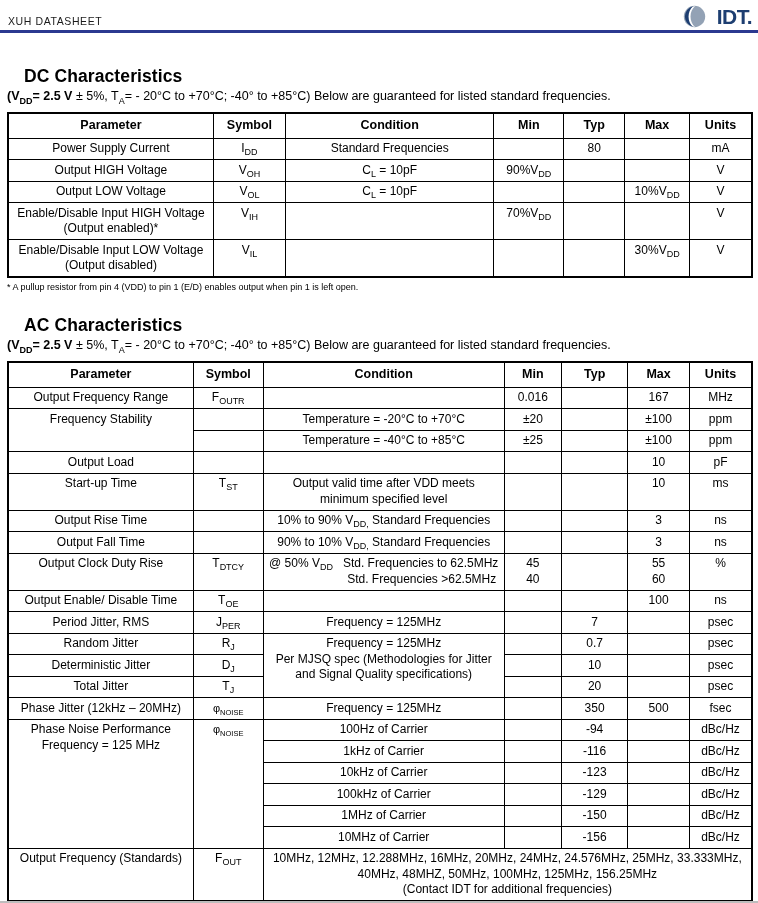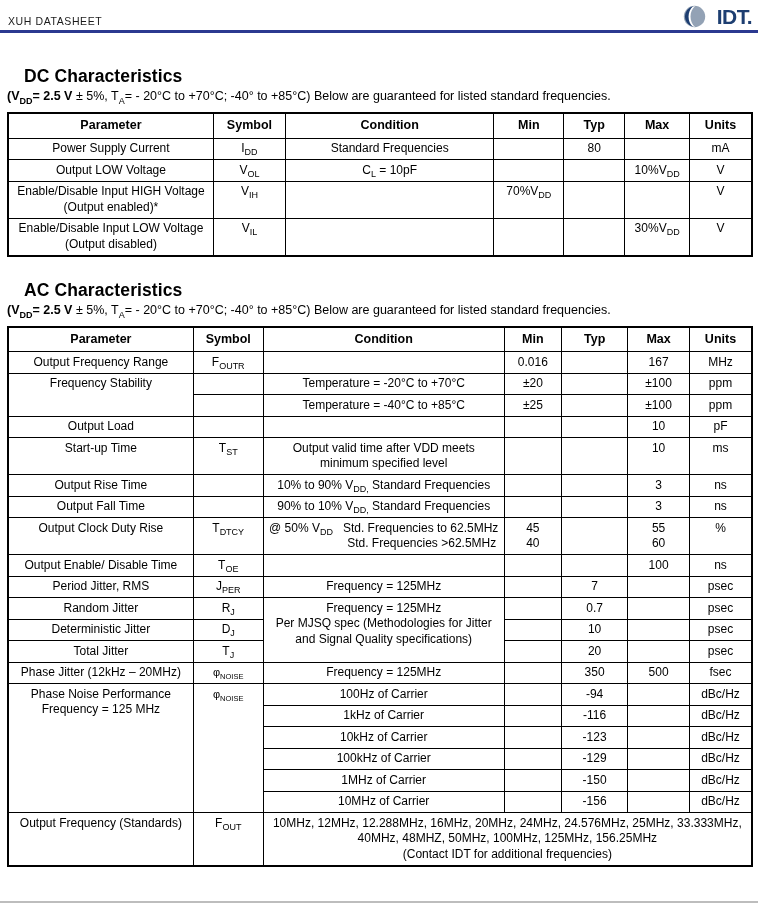--- a/index.html
+++ b/index.html
@@ -80,20 +80,29 @@
         <tr>
           <td class="l">Power Supply Current</td>
           <td><span>I</span><sub>DD</sub></td>
           <td class="l c2">Standard Frequencies</td>
           <td></td>
           <td>80</td>
           <td></td>
           <td>mA</td>
         </tr>
         <tr>
+          <td class="l">Output HIGH Voltage</td>
+          <td><span>V</span><sub>OH</sub></td>
+          <td class="l c2"><span>C</span><sub>L</sub><span> = 10pF</span></td>
+          <td><span>90%V</span><sub>DD</sub></td>
+          <td></td>
+          <td></td>
+          <td>V</td>
+        </tr>
+        <tr>
           <td class="l">Output LOW Voltage</td>
           <td><span>V</span><sub>OL</sub></td>
           <td class="l c2"><span>C</span><sub>L</sub><span> = 10pF</span></td>
           <td></td>
           <td></td>
           <td><span>10%V</span><sub>DD</sub></td>
           <td>V</td>
         </tr>
         <tr>
           <td class="l">Enable/Disable Input HIGH Voltage<br>(Output enabled)*</td>
@@ -108,20 +117,21 @@
           <td class="l">Enable/Disable Input LOW Voltage<br>(Output disabled)</td>
           <td><span>V</span><sub>IL</sub></td>
           <td></td>
           <td></td>
           <td></td>
           <td><span>30%V</span><sub>DD</sub></td>
           <td>V</td>
         </tr>
       </tbody>
     </table>
+  <p class="footnote">* A pullup resistor from pin 4 (VDD) to pin 1 (E/D) enables output when pin 1 is left open.</p>
 
   <h1 class="ac">AC Characteristics</h1>
   <p class="subtitle" id="ac-subtitle"><span style="font-weight: bold;">(V</span><sub style="font-weight: bold;">DD</sub><span style="font-weight: bold;">= 2.5 V</span><span> ± 5%, T</span><sub>A</sub><span>= - 20°C to +70°C; -40° to +85°C) Below are guaranteed for listed standard frequencies.</span></p>
   <table class="spec" id="ac-table">
       <colgroup>
         <col style="width: 24.9%;">
         <col style="width: 9.4%;">
         <col style="width: 32.4%;">
         <col style="width: 7.7%;">
         <col style="width: 8.9%;">

